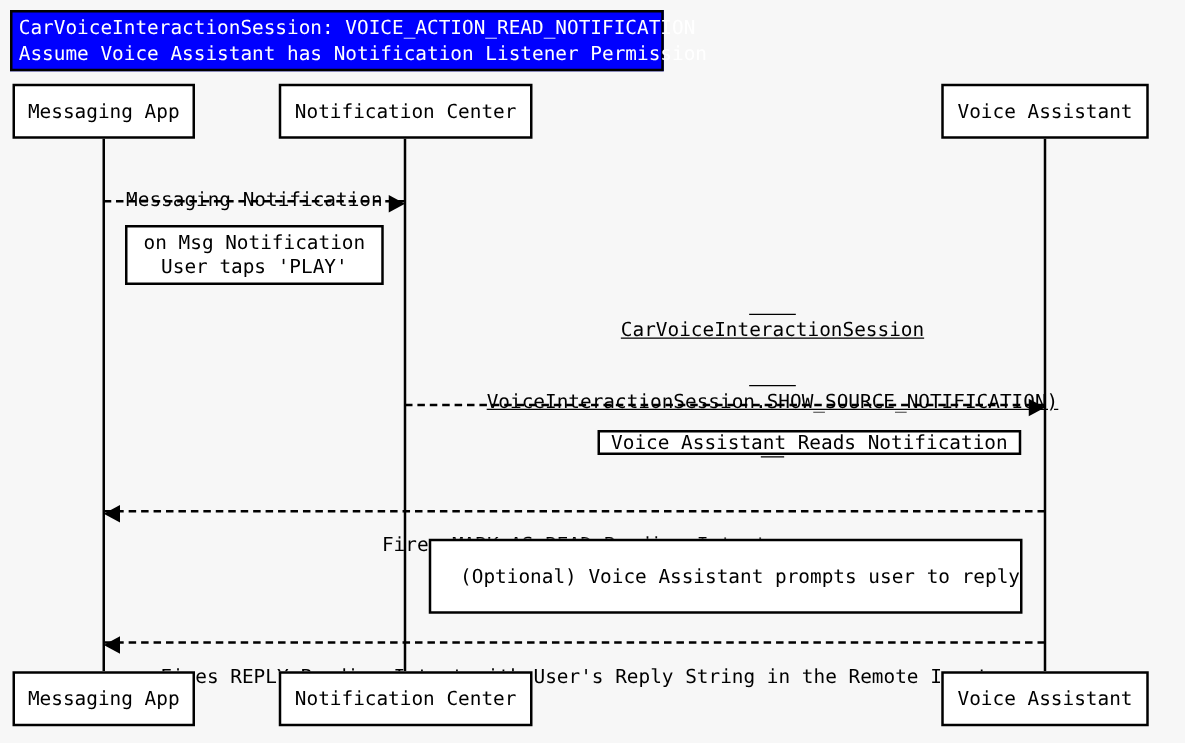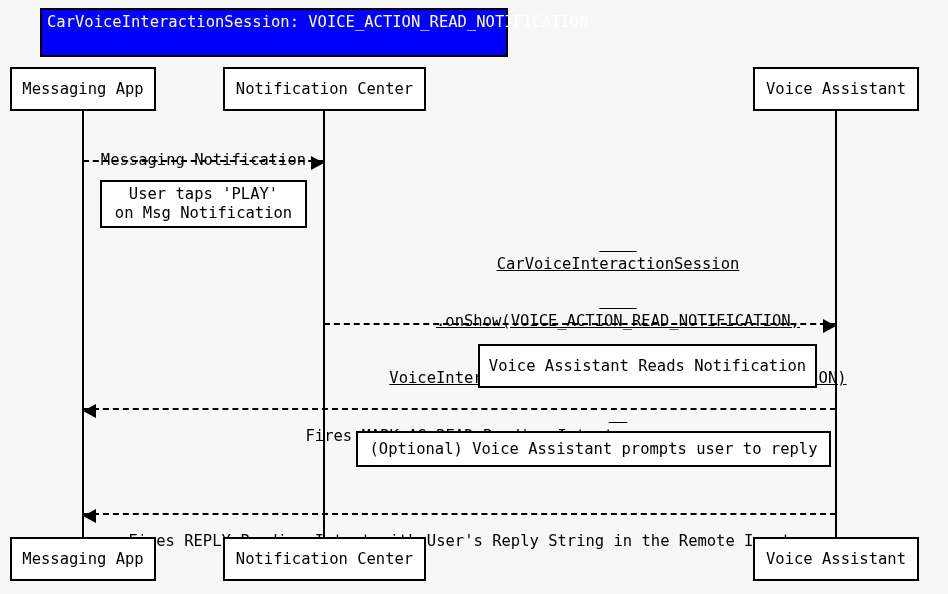--- a/index.html
+++ b/index.html
@@ -16,28 +16,27 @@
     width: 948px; height: 594px;
     background: var(--canvas_bg);
     font-family: "DejaVu Sans Mono", "Liberation Mono", monospace;
     font-size: 15.5px;
     line-height: 19px;
     color: var(--line);
     overflow: hidden;
   }
   .title {
     position: absolute; left: 8px; top: 8px;
-    width: 468px; height: 49px;
+    width: 523px; height: 49px;
     box-sizing: border-box;
     background: var(--title_bg);
     border: 2px solid var(--line);
     color: var(--title_text);
     padding: 2px 5px;
     white-space: nowrap;
-    margin-left: 32px;
   }
   .title span { display: block; line-height: 21px; }
   .pbox {
     position: absolute; height: 44px;
     box-sizing: border-box;
     background: var(--box_bg);
     border: 2px solid var(--line);
     display: flex; align-items: center; justify-content: center;
     white-space: nowrap;
     z-index: 3;
@@ -85,20 +84,21 @@
     border-bottom: 7px solid transparent;
   }
 </style>
 </head>
 <body>
 
 <div id="canvas">
 
   <div class="title">
     <span>CarVoiceInteractionSession: VOICE_ACTION_READ_NOTIFICATION</span>
+    <span>Assume Voice Assistant has Notification Listener Permission</span>
   </div>
 
   <div class="lifeline" style="left:82px;"></div>
   <div class="lifeline" style="left:323px;"></div>
   <div class="lifeline" style="left:835px;"></div>
 
   <div class="pbox" style="left:10px;  top:67px; width:146px;">
     <span>Messaging App</span>
   </div>
   <div class="pbox" style="left:223px; top:67px; width:203px;">
@@ -107,41 +107,40 @@
   <div class="pbox" style="left:753px; top:67px; width:166px;">
     <span>Voice Assistant</span>
   </div>
 
   <div class="msg" style="left:83px; top:113px; width:241px;">
     <span>Messaging Notification</span>
   </div>
   <div class="arrow right" style="left:83px; top:160px; width:241px;"></div>
 
   <div class="note" style="left:100px; top:180px; width:207px; height:48px;">
+    <span>on Msg Notification</span>
     <span>User taps 'PLAY'</span>
-    <span>on Msg Notification</span>
   </div>
 
   <div class="msg" style="left:308px; top:217px; width:620px;text-decoration:underline;">
     <span>CarVoiceInteractionSession</span>
-    <span>.onShow(VOICE_ACTION_READ_NOTIFICATION,</span>
     <span>VoiceInteractionSession.SHOW_SOURCE_NOTIFICATION)</span>
   </div>
   <div class="arrow right" style="left:324px; top:323px; width:512px;"></div>
 
-  <div class="note" style="left:478px; top:344px; width:339px; height:44px;">
+  <div class="note" style="left:478px; top:344px; width:339px; height:20px;">
     <span>Voice Assistant Reads Notification</span>
   </div>
 
   <div class="msg" style="left:83px; top:389px; width:753px;">
     <span>Fires MARK_AS_READ Pending Intent</span>
   </div>
   <div class="arrow left" style="left:83px; top:408px; width:753px;"></div>
 
-  <div class="note" style="left:356px; top:431px; width:475px; height:36px;">
+  <div class="note" style="left:343px; top:431px; width:475px; height:60px;align-items:flex-end;">
     <span>(Optional) Voice Assistant prompts user to reply</span>
   </div>
 
   <div class="msg" style="left:83px; top:494px; width:753px;">
     <span>Fires REPLY Pending Intent with User's Reply String in the Remote Input</span>
   </div>
   <div class="arrow left" style="left:83px; top:513px; width:753px;"></div>
 
   <div class="pbox" style="left:10px;  top:537px; width:146px;">
     <span>Messaging App</span>

